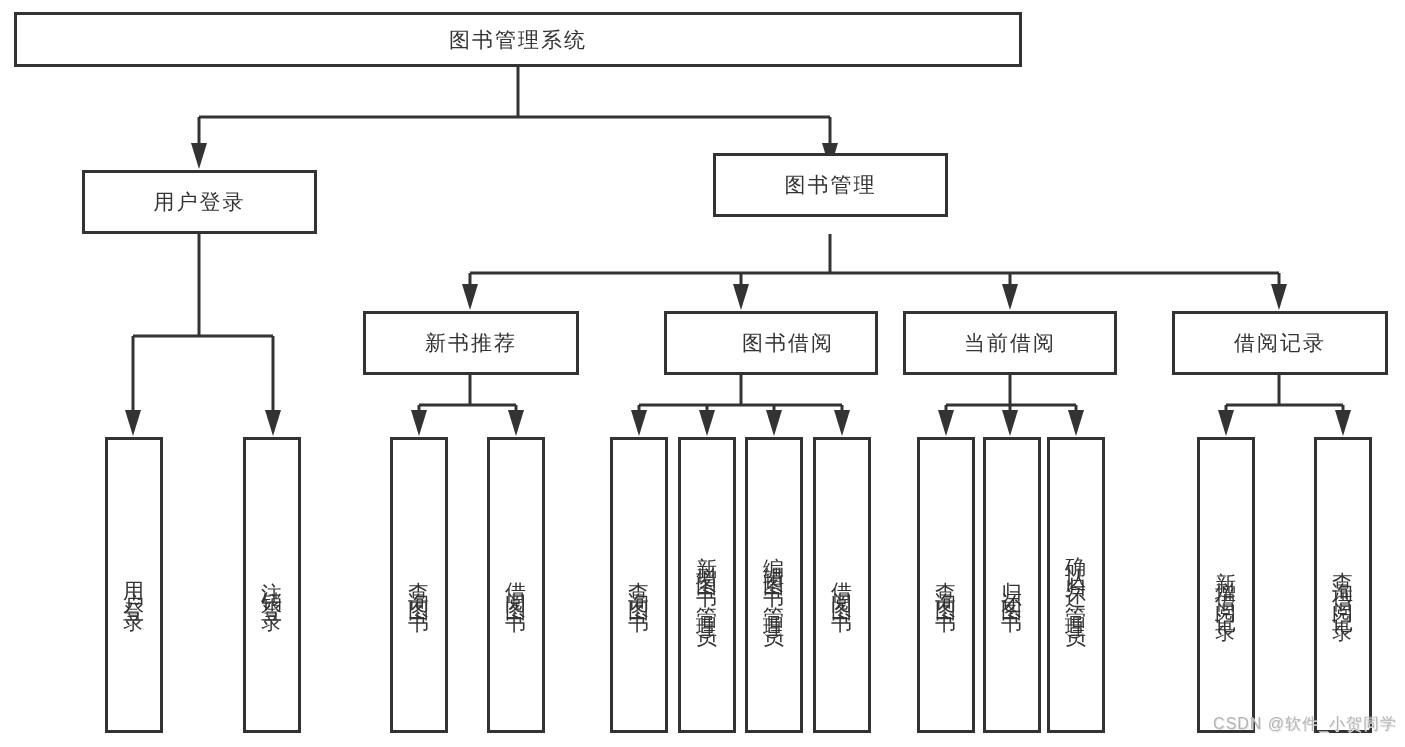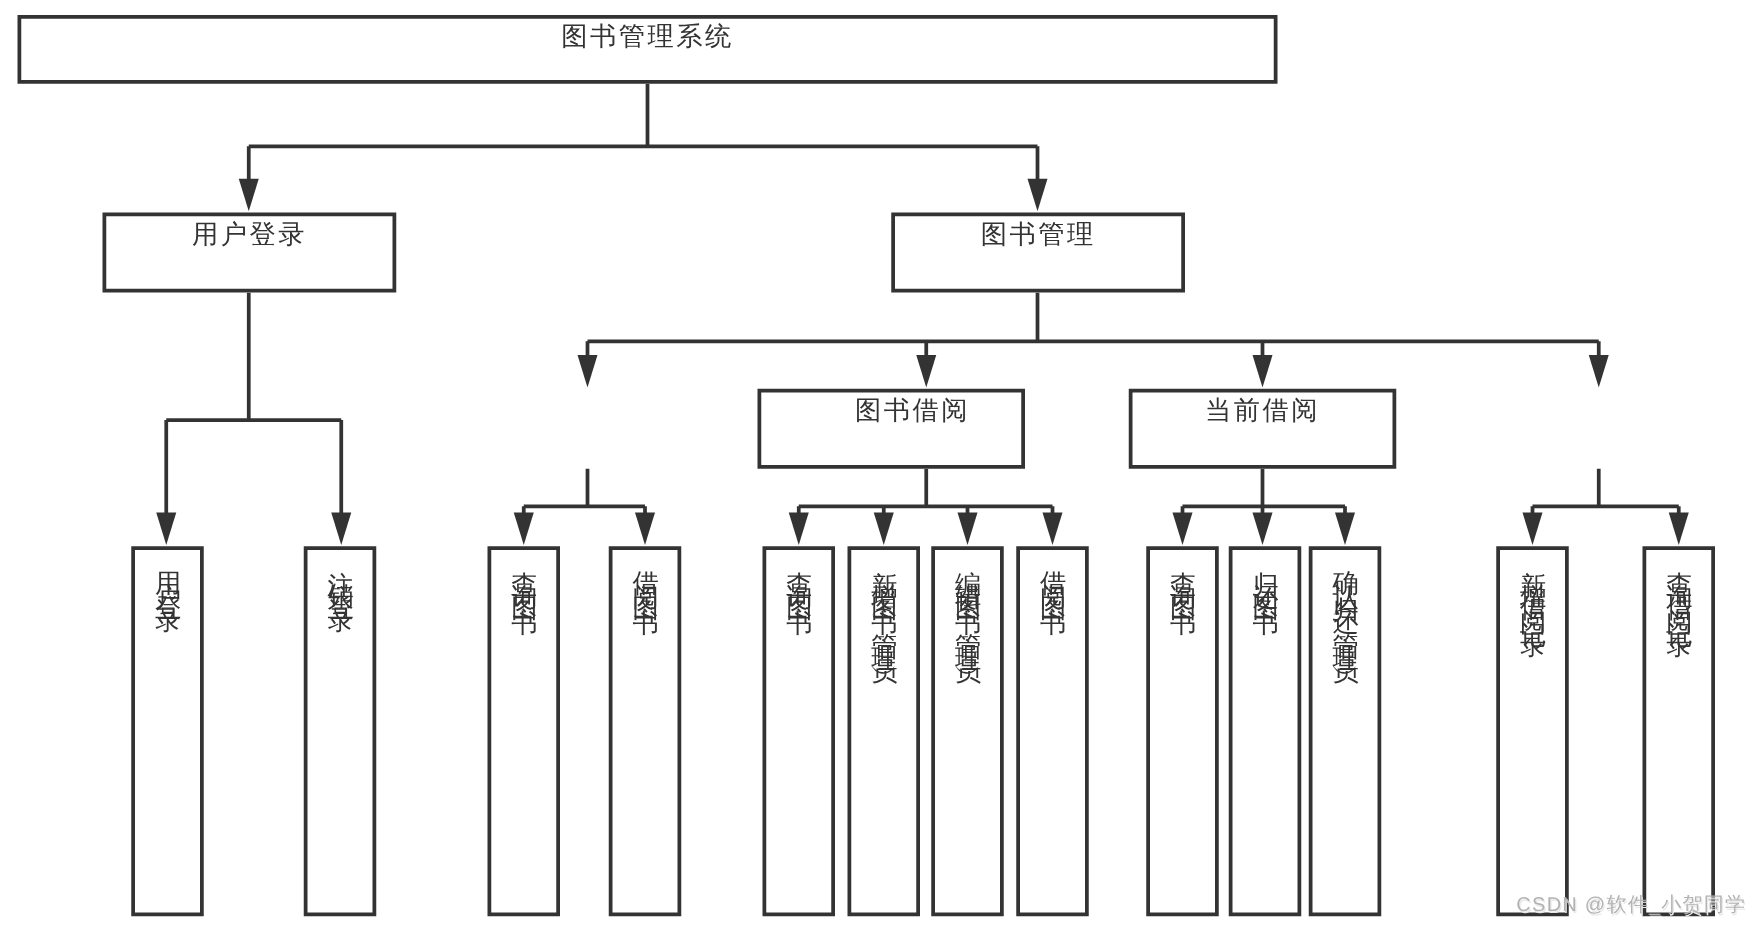--- a/index.html
+++ b/index.html
@@ -23,20 +23,21 @@
     height: 747px;
     z-index: 1;
   }
   .box {
     position: absolute;
     box-sizing: border-box;
     border: 3px solid #333333;
     background: #ffffff;
     color: #333333;
     display: flex;
+    align-items: center;
     justify-content: center;
     z-index: 2;
   }
   .box.h {
     font-size: 21px;
     letter-spacing: 2px;
     white-space: nowrap;
   }
   .box.v span {
     writing-mode: vertical-rl;
@@ -129,30 +130,36 @@
     </g>
   </svg>
 
   <div class="box h" style="left:14px; top:12px; width:1008px; height:55px;">
     <span>图书管理系统</span>
   </div>
 
   <div class="box h" style="left:82px; top:170px; width:235px; height:64px;">
     <span>用户登录</span>
   </div>
-  <div class="box h" style="left:713px; top:170px; width:235px; height:64px;">
+  <div class="box h" style="left:713px; top:153px; width:235px; height:64px;">
     <span>图书管理</span>
   </div>
 
-  <div class="box h" style="left:606px; top:311px; width:214px; height:64px;padding-left:34px;">
+  <div class="box h" style="left:363px; top:311px; width:216px; height:64px;">
+    <span>新书推荐</span>
+  </div>
+  <div class="box h" style="left:664px; top:311px; width:214px; height:64px;padding-left:34px;">
     <span>图书借阅</span>
   </div>
   <div class="box h" style="left:903px; top:311px; width:214px; height:64px;font-family:Liberation Mono, monospace;">
     <span>当前借阅</span>
   </div>
+  <div class="box h" style="left:1172px; top:311px; width:216px; height:64px;">
+    <span>借阅记录</span>
+  </div>
 
   <div class="box v" style="left:105px; top:437px; width:58px; height:296px;">
     <span>用户登录</span>
   </div>
   <div class="box v" style="left:243px; top:437px; width:58px; height:296px;">
     <span>注销登录</span>
   </div>
 
   <div class="box v" style="left:390px; top:437px; width:58px; height:296px;">
     <span>查询图书</span>

